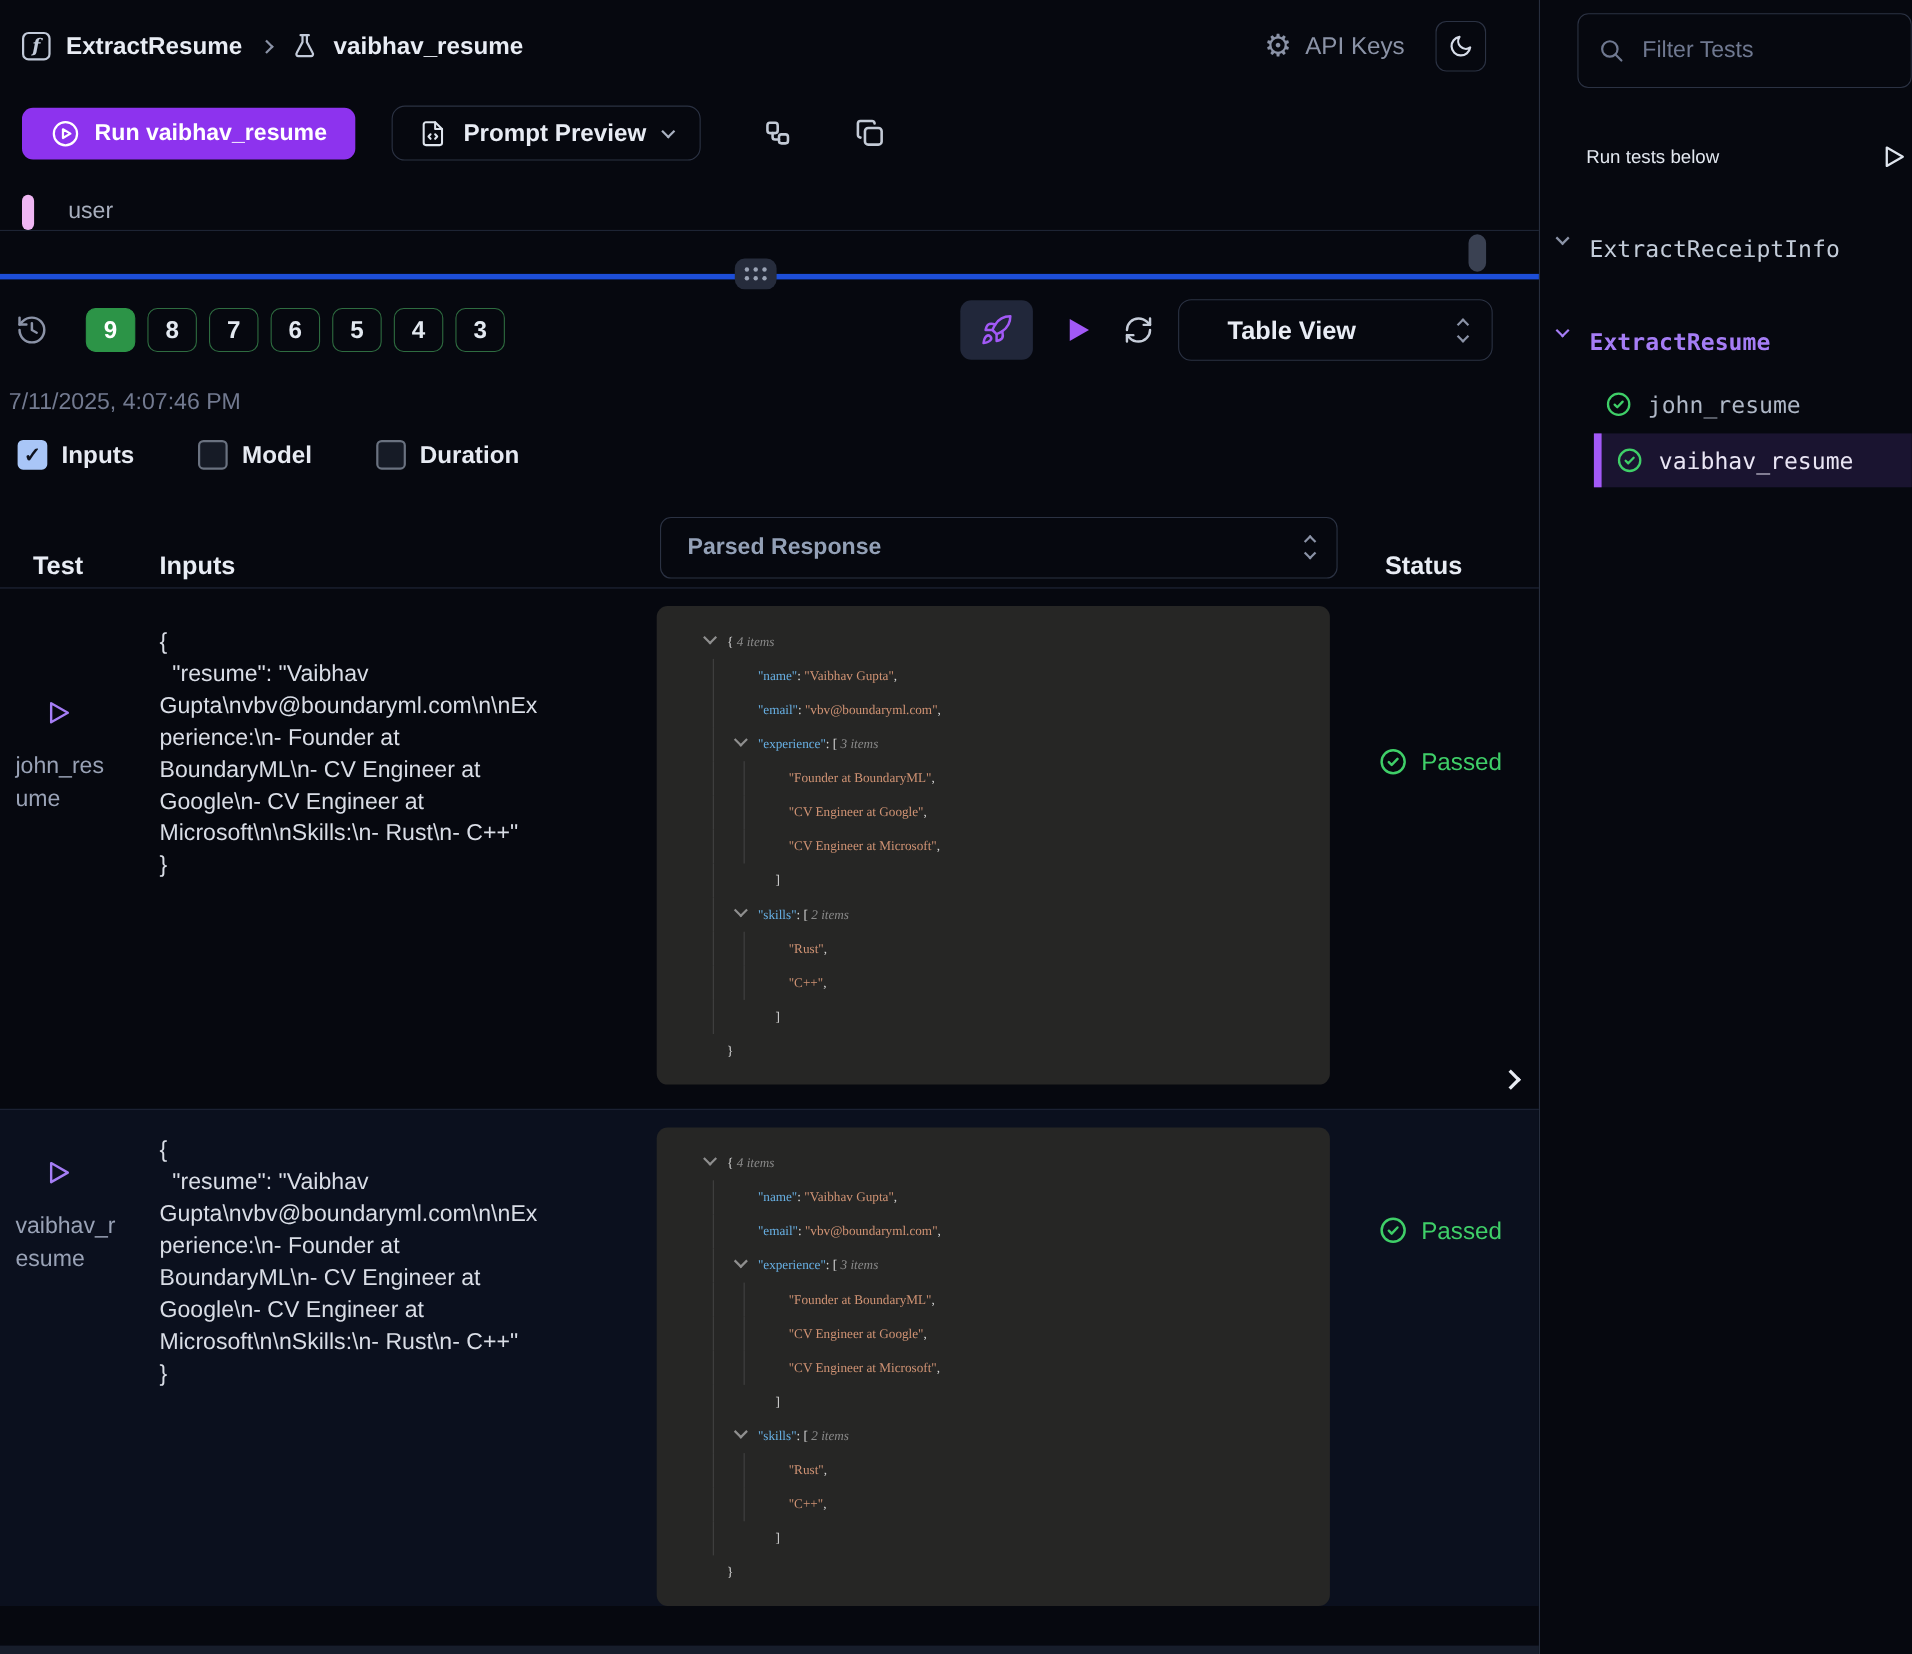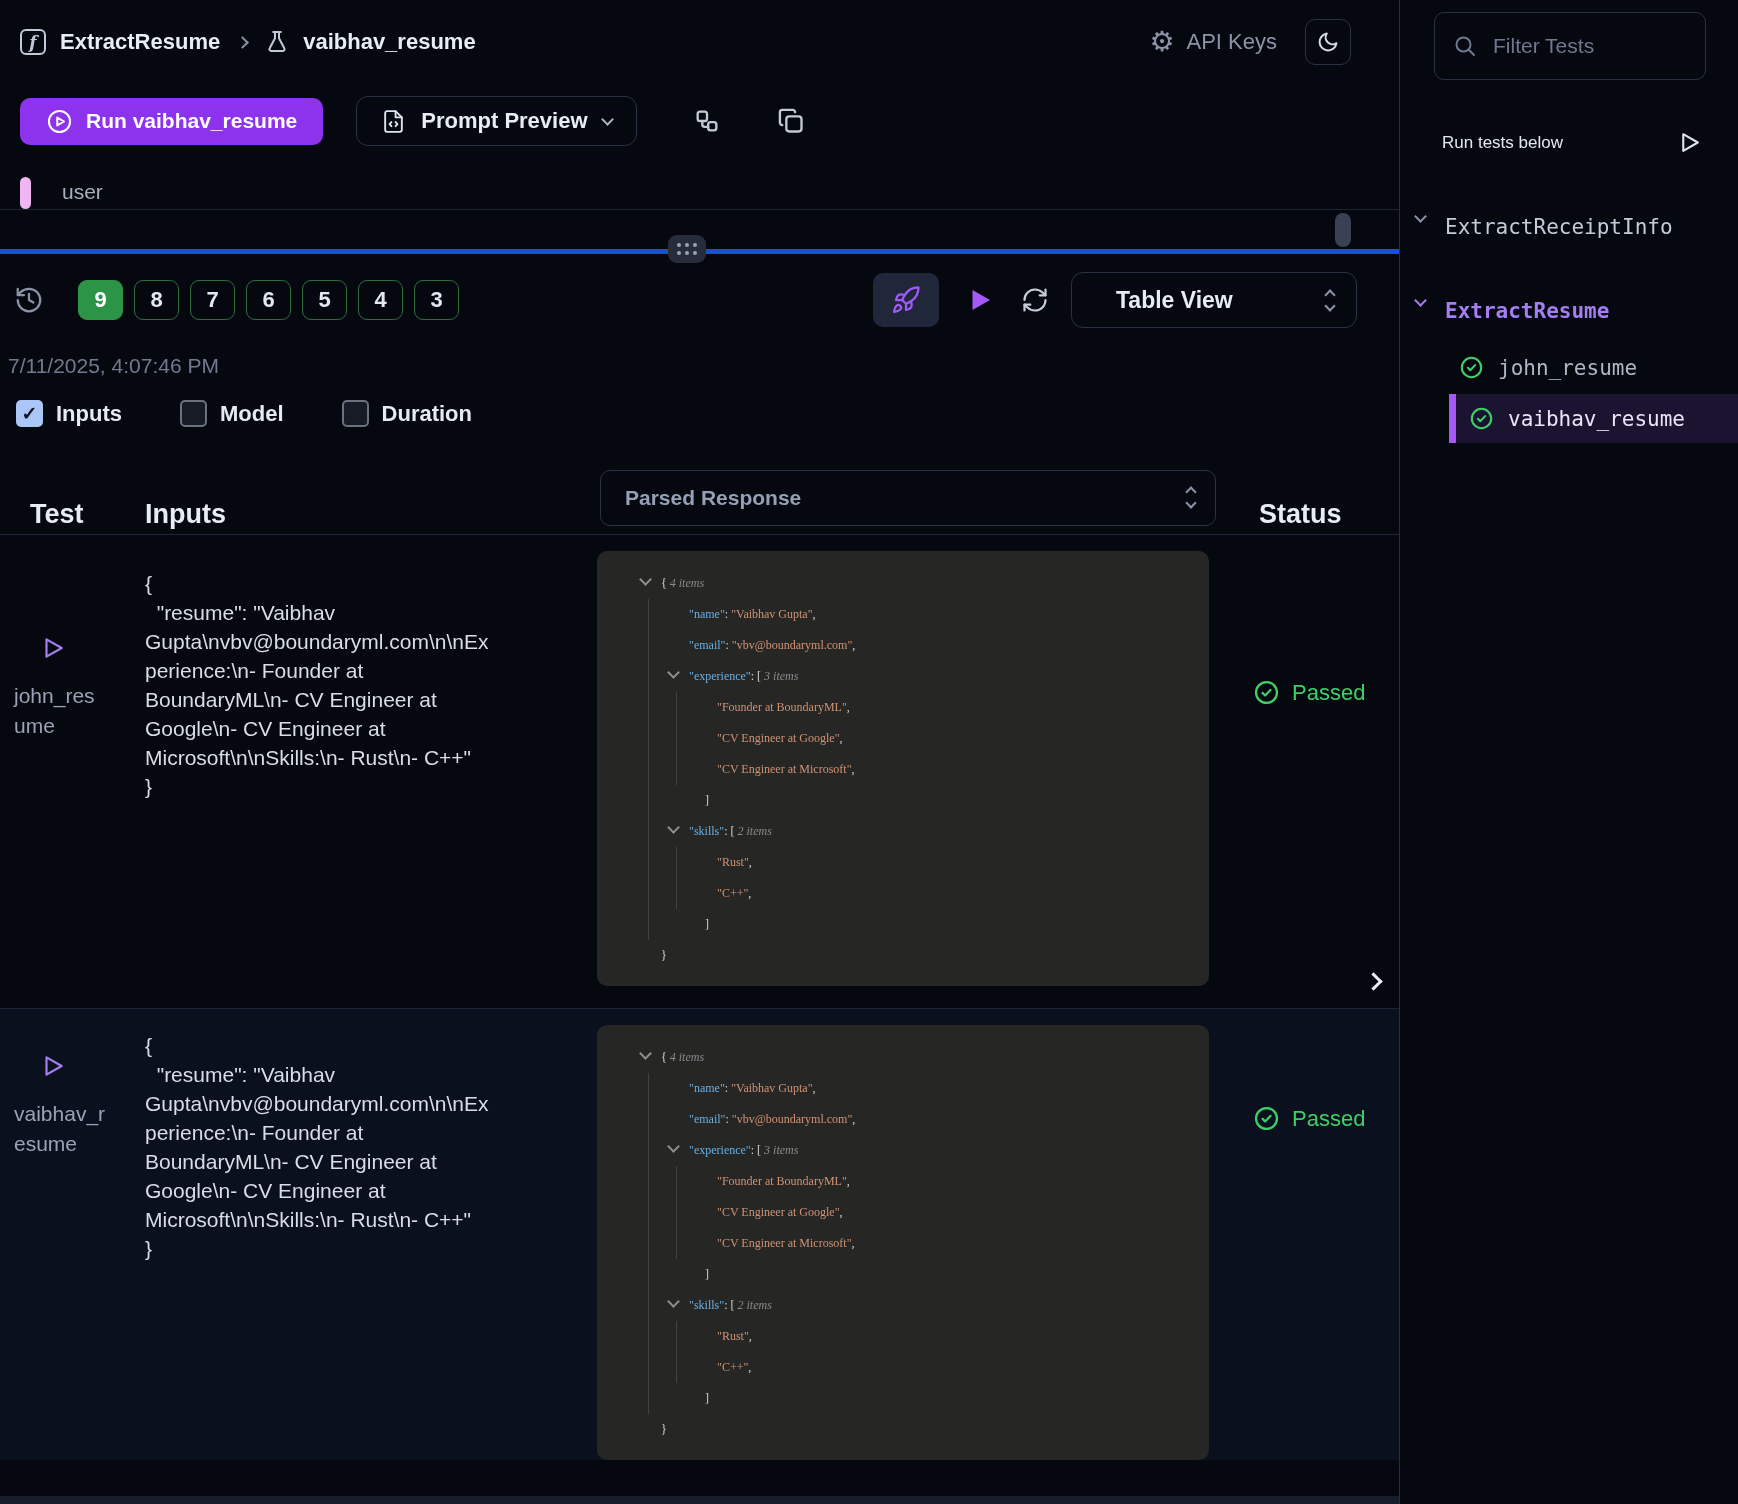--- a/index.html
+++ b/index.html
@@ -67,21 +67,21 @@
   .filter-toggles { margin-top:22px; padding-left:16px; display:flex; gap:58px; align-items:center; }
   .filter-item { display:flex; align-items:center; gap:13px; cursor:pointer; }
   .cb { width:27px; height:27px; border-radius:5px; border:2px solid #6a7280; background:#161b26; display:grid; place-items:center;
         font-size:19px; font-weight:700; color:#10141f; }
   .cb.on { background:#a9c6f7; border-color:#a9c6f7; }
   .flabel { font-size:22px; font-weight:600; color:#e6eaf2; }
 
   
   .grid-cols { display:grid; grid-template-columns:130px 455px 630px 1fr; }
   .thead { margin-top:34px; height:74px; align-items:center; border-bottom:1px solid #20273a; }
-  .th { font-size:27px; font-weight:600; color:#e8ecf4;margin-top:33px; }
+  .th { font-size:23px; font-weight:600; color:#e8ecf4;margin-top:33px; }
   .th-test { padding-left:30px; }
   .th-inputs { padding-left:15px; }
   .parsed-select { width:616px; height:56px; margin-left:15px; border:1px solid #2b3243; border-radius:10px; background:transparent;
                    display:flex; align-items:center; justify-content:space-between; padding:0 20px 0 24px; color:#93a0b6;
                    font-size:21px; font-weight:600; font-family:inherit; cursor:pointer; }
   .th-status { padding-left:44px; }
 
   .trow { align-items:start; position:relative; }
   .trow.sel { background:#0b101e; border-top:1px solid #1d2436; }
   .cell-test { padding-left:14px; }
@@ -104,21 +104,21 @@
   .cell-status { padding-left:38px; display:flex; align-items:center; gap:12px; }
   .r0 .cell-status { padding-top:144px; }
   .r1 .cell-status { padding-top:96px; }
   .status-label { color:#3fcf68; font-size:22px; }
 
   .expand-chev { position:absolute; right:2px; top:966px; width:30px; height:30px; background:none; border:none; cursor:pointer; }
   .expand-chev i { display:block; width:13px; height:13px; border-right:3px solid #e8ecf4; border-bottom:3px solid #e8ecf4; transform:rotate(-45deg); }
   .hscroll { position:absolute; left:0; right:0; bottom:0; height:8px; background:#171d2b; }
 
   
-  .filter-box { margin-left:20px; width:272px; height:68px; border:1px solid #2b3243; border-radius:10px;
+  .filter-box { margin-left:20px; width:304px; height:68px; border:1px solid #2b3243; border-radius:10px;
                 display:flex; align-items:center; gap:16px; padding:0 18px; background:transparent; }
   .filter-box input { background:transparent; border:none; outline:none; color:#dfe5ee; font-size:21px; width:170px; font-family:inherit; }
   .filter-box input::placeholder { color:#6f7890; }
   .run-tests { margin:50px 4px 0 28px; display:flex; align-items:center; justify-content:space-between; cursor:pointer; }
   .run-tests-label { font-size:17px; font-weight:400; color:#e3e8f0; }
   .tgroup { margin-top:60px; display:flex; align-items:flex-start; gap:20px; cursor:pointer; padding-left:2px; }
   .tgroup .chev { color:#8b93a7; margin-top:-3px; }
   .gname { font-family:"DejaVu Sans Mono", monospace; font-size:21px; color:#c3ccd9; }
   .tgroup.gsel .gname { color:#a57df5; font-weight:700; }
   .tgroup.gsel .chev { color:#a57df5; }

